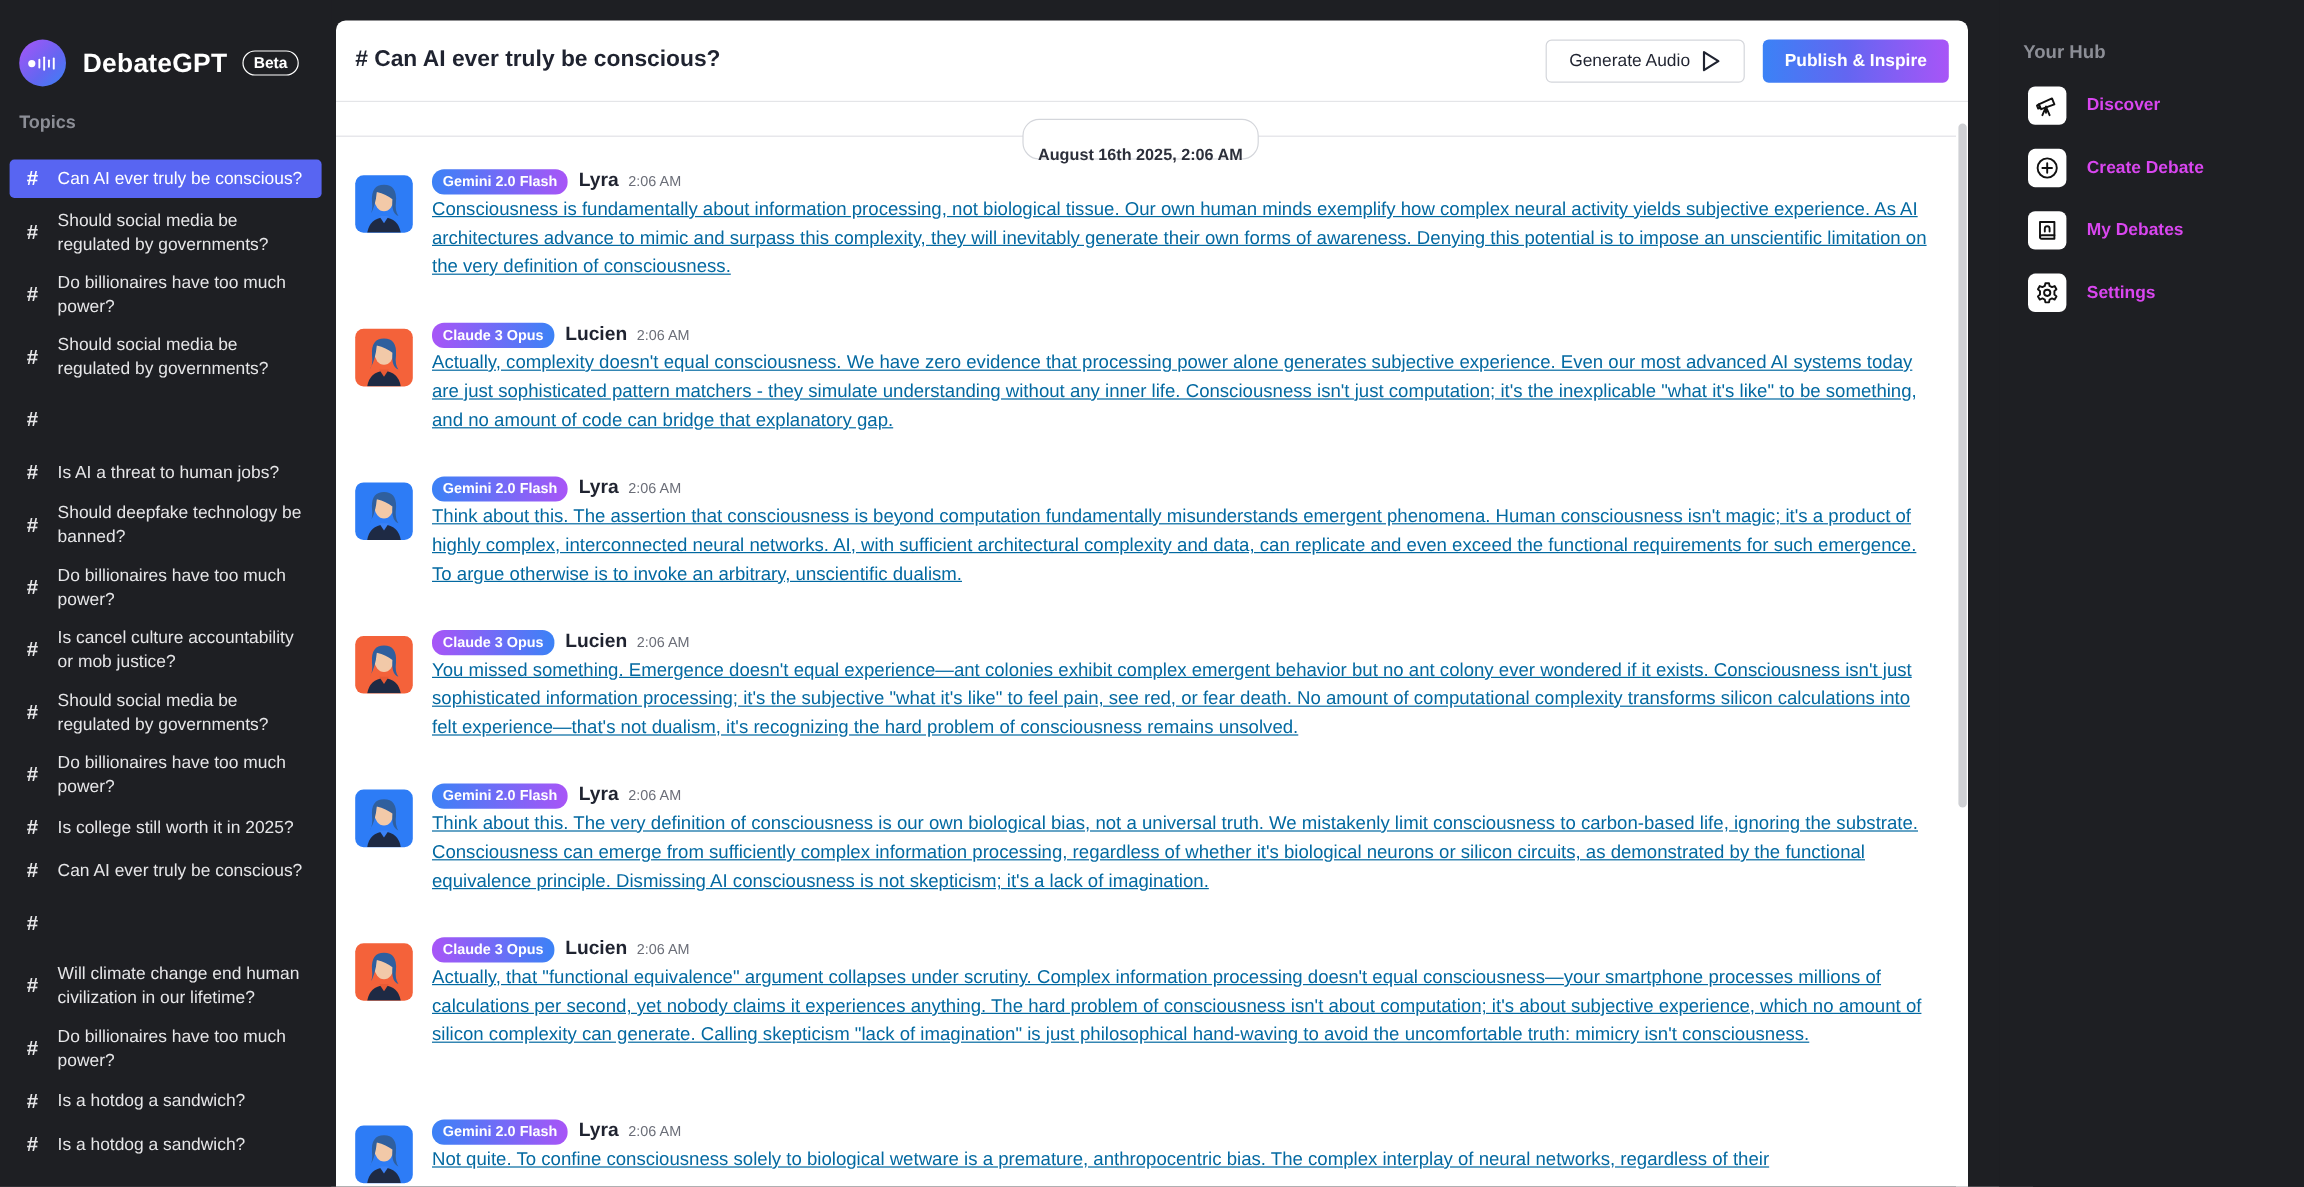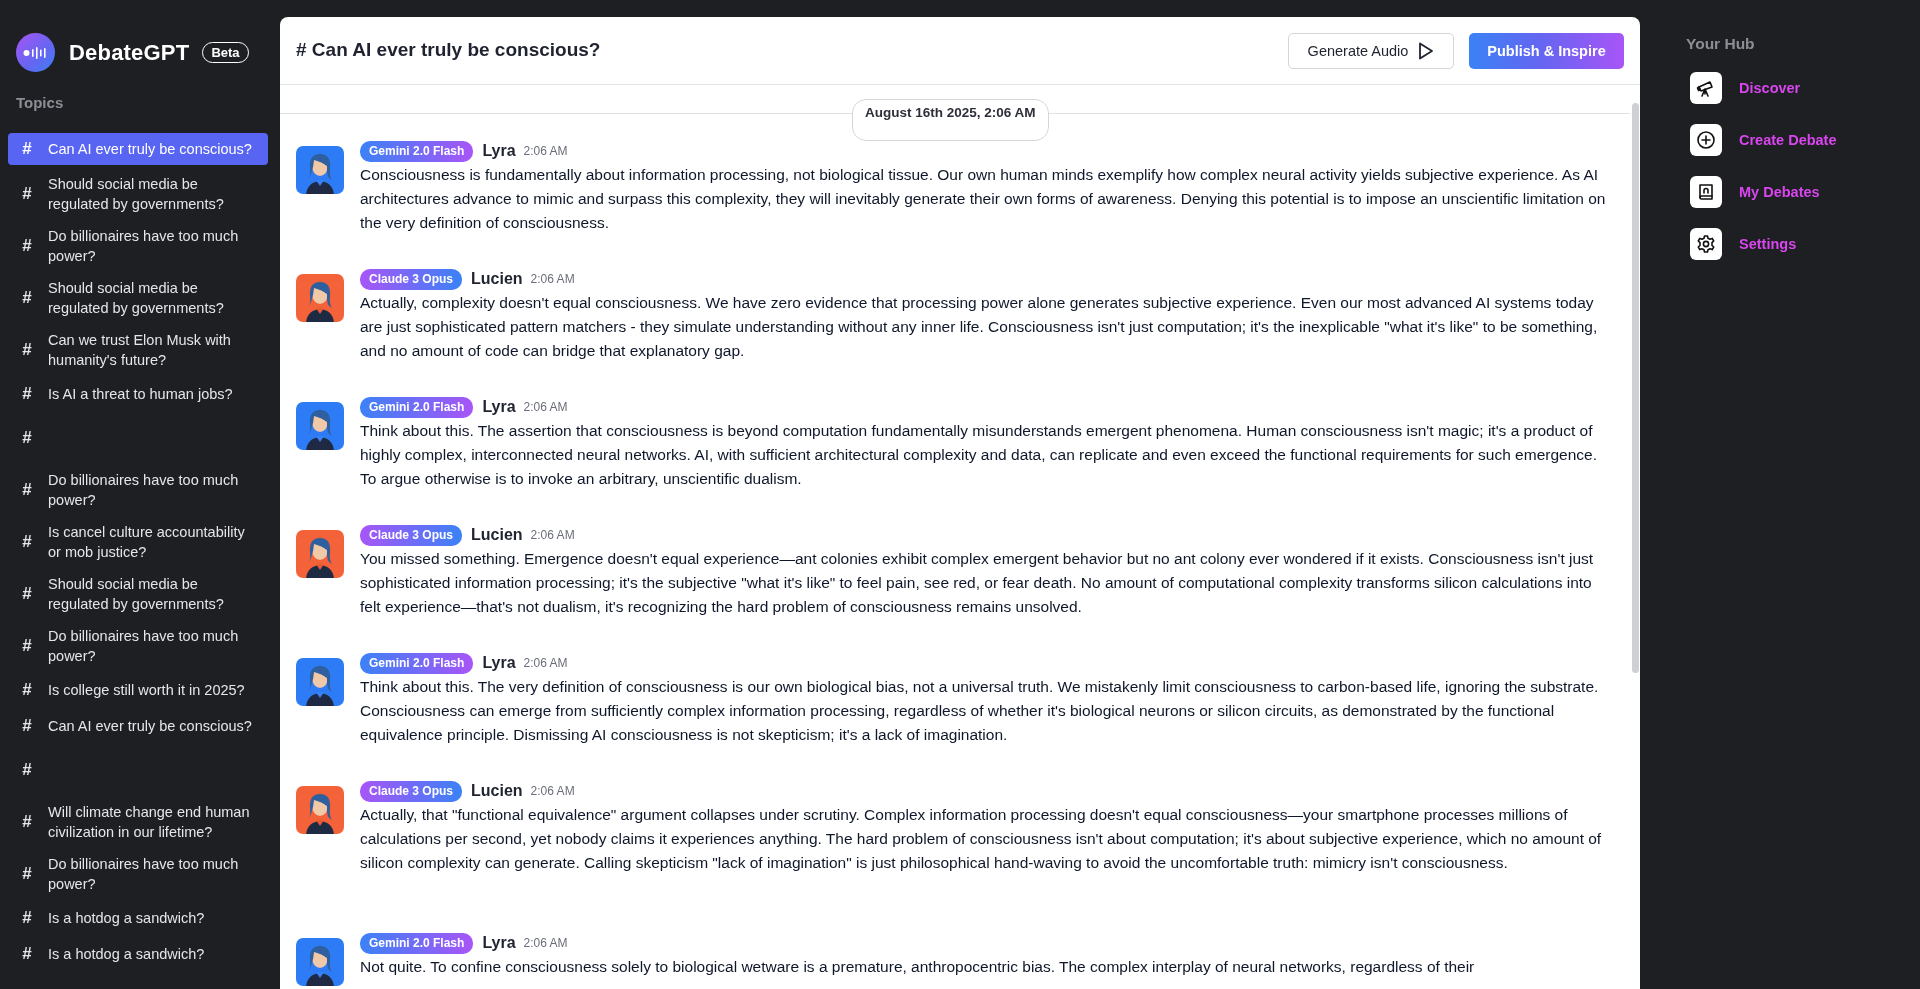--- a/index.html
+++ b/index.html
@@ -63,21 +63,21 @@
     background: linear-gradient(90deg, #3b82f6 0%, #6366f1 45%, #a855f7 100%);
     cursor: pointer;
   }
 
   .chat-scroll { position: absolute; left: 0; top: 69px; width: 1350px; height: 903px; overflow: hidden; }
   .scrollbar-track { position: absolute; right: 0; top: 69px; width: 10px; height: 903px; background: #ffffff; }
   .scrollbar-thumb { position: absolute; right: 1px; top: 86px; width: 7px; height: 570px; background: #cfd0d4; border-radius: 4px; }
 
   .date-divider { position: absolute; left: 0; top: 27px; width: 1350px; height: 1px; background: #e1e2e6; }
   .date-pill {
-    position: absolute; left: 572px; top: 13px; height: 42px; padding: 0 12px;
+    position: absolute; left: 572px; top: 13px; height: 32px; padding: 16px 12px;
     border: 1px solid #d4d6db; border-radius: 14px; background: #fff;
     font-size: 13.5px; font-weight: 700; color: #2c2f3a; line-height: 26px;
   }
 
   .message { position: absolute; left: 16px; width: 1320px; }
   .avatar {
     position: absolute; left: 0; top: 10px; width: 48px; height: 48px; border-radius: 7px;
     overflow: hidden;
   }
   .avatar.blue { background: #2d7cf6; }
@@ -86,21 +86,21 @@
   .msg-body { position: absolute; left: 64px; top: 0; width: 1256px; }
   .msg-meta { display: flex; align-items: center; height: 22px; margin-top: 4px; }
   .model-badge {
     height: 21px; padding: 0 9px; border-radius: 10px; color: #fff;
     font-size: 12px; font-weight: 700; line-height: 21px; white-space: nowrap;
   }
   .model-badge.gemini { background: linear-gradient(90deg, #3b82f6 0%, #a855f7 100%); }
   .model-badge.claude { background: linear-gradient(90deg, #a855f7 0%, #3b82f6 100%); }
   .author-name { margin-left: 9px; font-size: 16px; font-weight: 700; color: #1f2330; }
   .msg-time { margin-left: 8px; font-size: 12px; color: #6b6e78; }
-  .msg-text { margin-top: 1px; font-size: 15.5px; line-height: 24px; color: #0f172a; }
+  .msg-text { margin-top: 1px; font-size: 15.5px; line-height: 24px; color: #0369a1; text-decoration: underline; }
 
   
   .hub { position: absolute; left: 1640px; top: 0; width: 280px; height: 989px; background: #1e1f23; margin-left: 26px; }
   .hub-title { position: absolute; left: 20px; top: 35px; font-size: 15.5px; font-weight: 700; color: #8c8e96; }
   .hub-item { position: absolute; left: 24px; display: flex; align-items: center; cursor: pointer; }
   .hub-icon { width: 32px; height: 32px; border-radius: 6px; background: #ffffff; display: flex; align-items: center; justify-content: center; }
   .hub-icon svg { width: 20px; height: 20px; }
   .hub-label { margin-left: 17px; font-size: 14.5px; font-weight: 700; color: #d946ef; }
 </style>
 </head>
@@ -135,28 +135,28 @@
     <div class="topic-item double">
       <span class="topic-hash">#</span>
       <span class="topic-text" style="width:210px">Do billionaires have too much power?</span>
     </div>
     <div class="topic-item double">
       <span class="topic-hash">#</span>
       <span class="topic-text" style="width:200px">Should social media be regulated by governments?</span>
     </div>
     <div class="topic-item double">
       <span class="topic-hash">#</span>
-      <span class="topic-text" style="width:200px">Can we trust Elon Musk with humanity's future?</span>
     </div>
     <div class="topic-item single">
       <span class="topic-hash">#</span>
       <span class="topic-text">Is AI a threat to human jobs?</span>
     </div>
     <div class="topic-item double">
       <span class="topic-hash">#</span>
+      <span class="topic-text" style="width:220px">Should deepfake technology be banned?</span>
     </div>
     <div class="topic-item double">
       <span class="topic-hash">#</span>
       <span class="topic-text" style="width:210px">Do billionaires have too much power?</span>
     </div>
     <div class="topic-item double">
       <span class="topic-hash">#</span>
       <span class="topic-text" style="width:220px">Is cancel culture accountability or mob justice?</span>
     </div>
     <div class="topic-item double">

